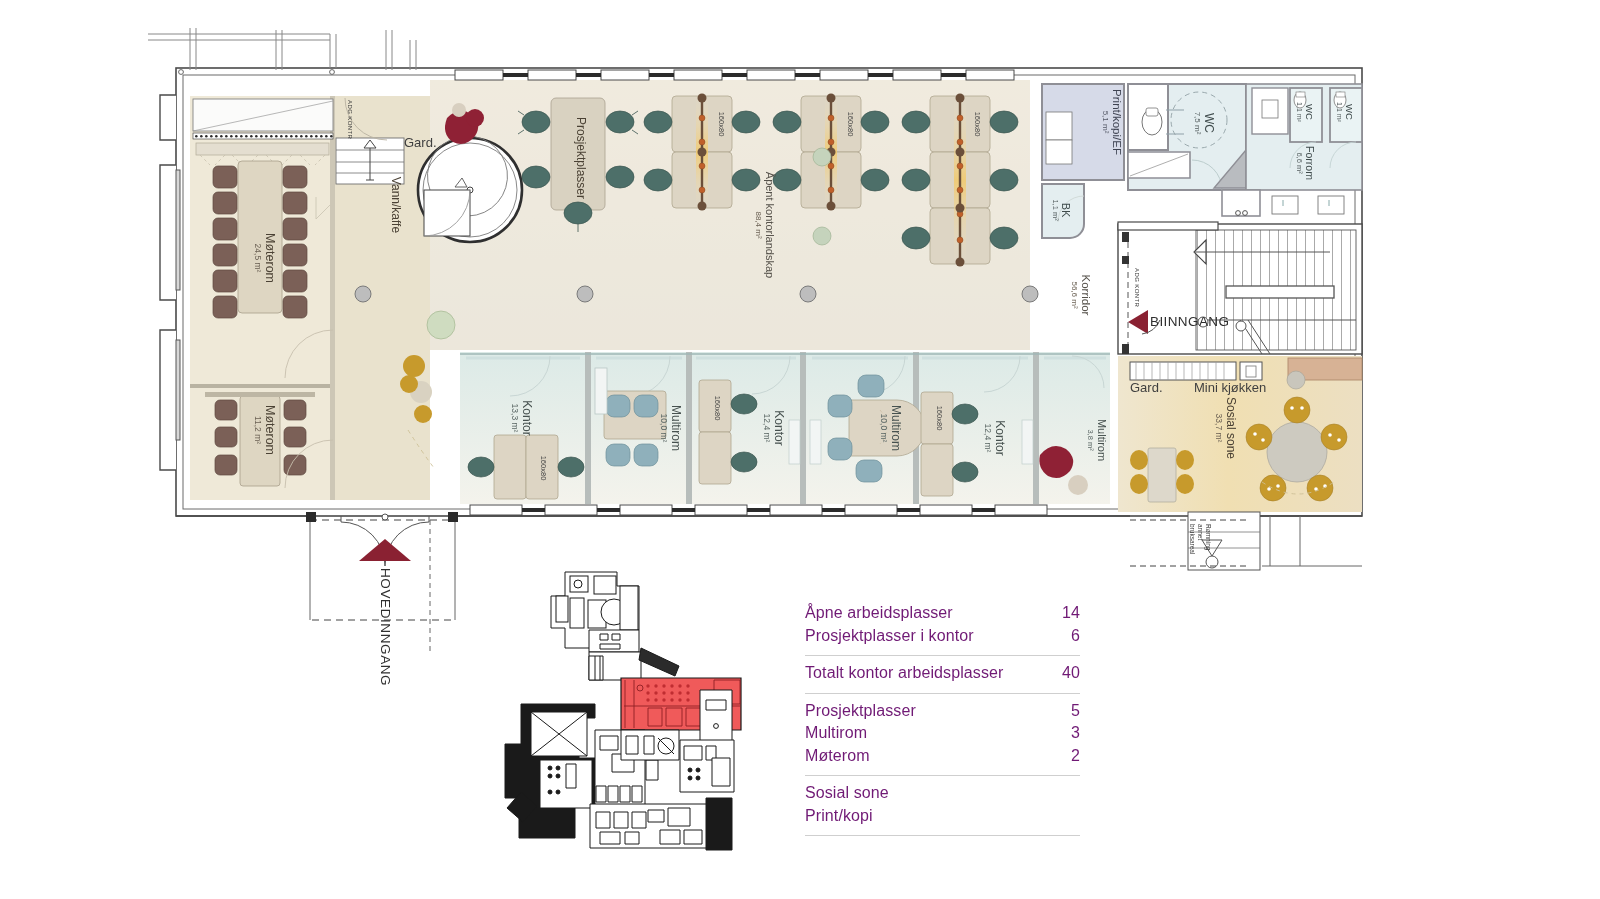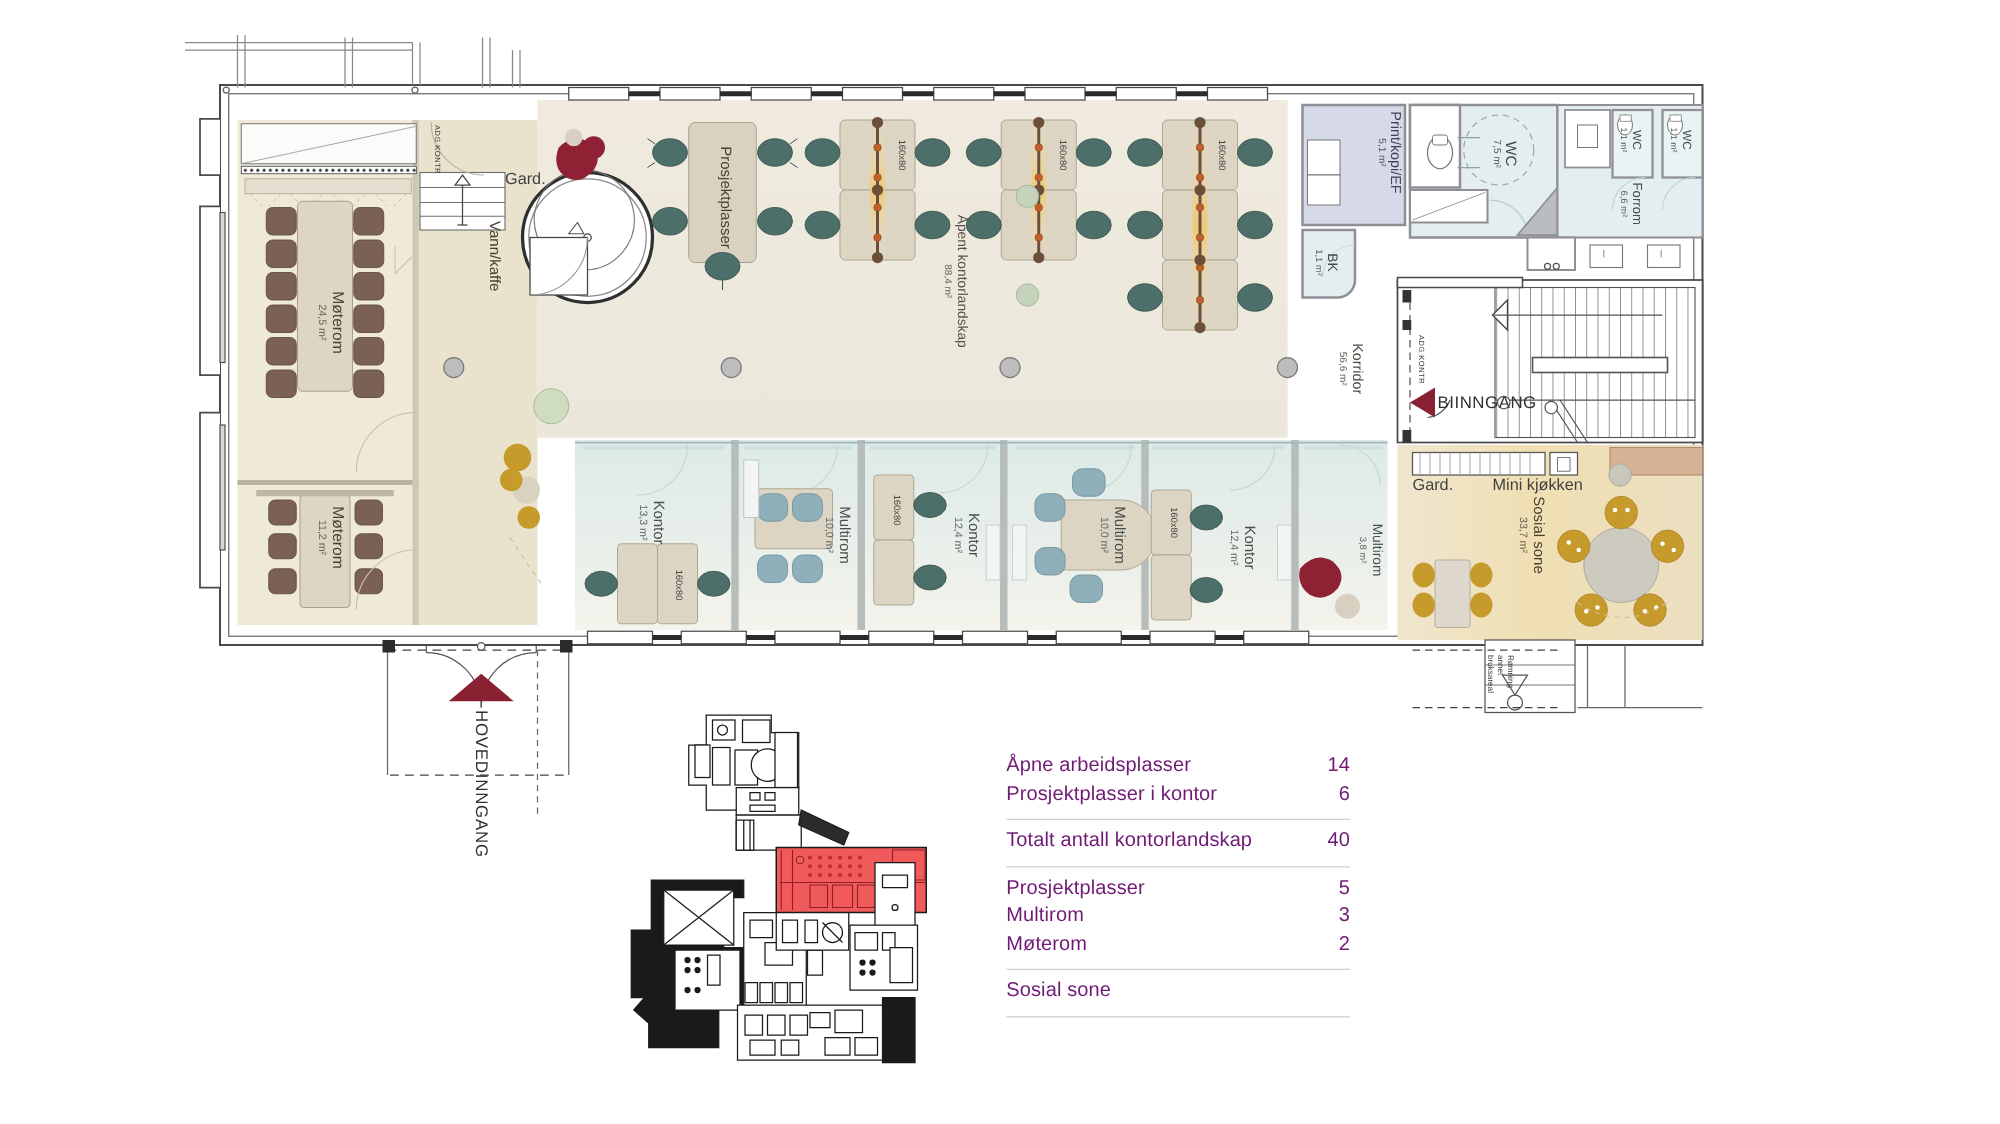--- a/index.html
+++ b/index.html
@@ -751,21 +751,21 @@
       <span>Åpne arbeidsplasser</span>
       <span class="v">14</span>
     </div>
     <div class="lg-row">
       <span>Prosjektplasser i kontor</span>
       <span class="v">6</span>
     </div>
   </div>
   <div class="lg-block lg-rule">
     <div class="lg-row">
-      <span>Totalt antall kontorlandskap</span>
+      <span>Totalt kontor arbeidsplasser</span>
       <span class="v">40</span>
     </div>
   </div>
   <div class="lg-block lg-rule">
     <div class="lg-row">
       <span>Prosjektplasser</span>
       <span class="v">5</span>
     </div>
     <div class="lg-row">
       <span>Multirom</span>
@@ -774,15 +774,19 @@
     <div class="lg-row">
       <span>Møterom</span>
       <span class="v">2</span>
     </div>
   </div>
   <div class="lg-block lg-rule">
     <div class="lg-row noval">
       <span>Sosial sone</span>
 
     </div>
+    <div class="lg-row noval">
+      <span>Print/kopi</span>
+
+    </div>
   </div>
   <div class="lg-rule"></div>
 </div>
 
 </body></html>

